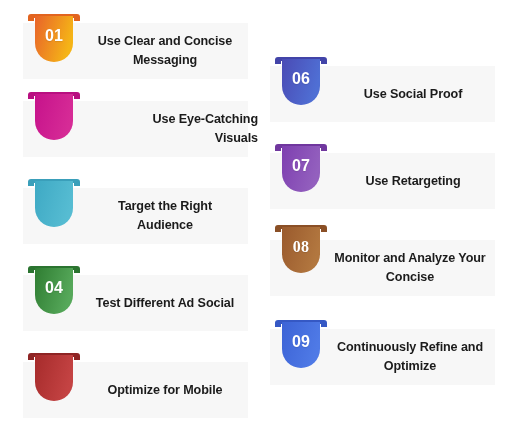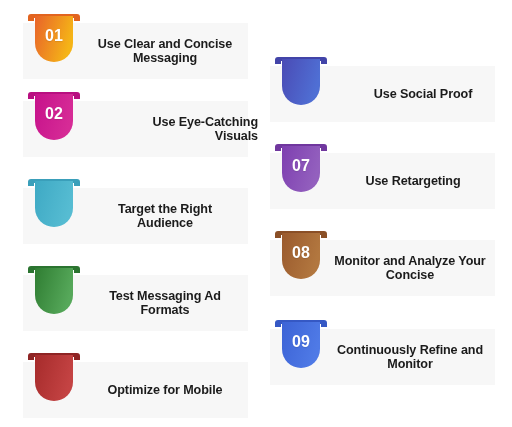--- a/index.html
+++ b/index.html
@@ -39,21 +39,21 @@
     background: #f7f7f7;
     box-sizing: border-box;
   }
 
   .card-label {
     position: absolute;
     box-sizing: border-box;
     color: #1b1b1b;
     font-weight: bold;
     font-size: 12.6px;
-    line-height: 14px;
+    line-height: 19px;
     letter-spacing: -0.1px;
     text-align: center;
     display: flex;
     align-items: center;
     justify-content: center;
   }
 
   
   .badge {
     position: absolute;
@@ -113,21 +113,20 @@
         <svg viewBox="0 0 48 56" xmlns="http://www.w3.org/2000/svg">
           <defs>
             <linearGradient id="g-l1" x1="0" y1="0" x2="1" y2="0.35">
               <stop offset="0%" stop-color="#c6128b"></stop>
               <stop offset="100%" stop-color="#d62b96"></stop>
             </linearGradient>
           </defs>
           <path fill="#b80f80" d="M1,1 h46 a3,3 0 0 1 3,3 v4 h-6 v-3 h-40 v3 h-6 v-4 a3,3 0 0 1 3,-3 z"></path>
           <path fill="url(#g-l1)" d="M5,3 h38 v27 a19,19 0 0 1 -38,0 z"></path>
         </svg>
-        <div class="badge-number">02</div>
       </div>
     </div>
 
     <div class="step" style="top:0;">
       <div class="card" style="left:23px; top:188px; width:225px; height:56px;"></div>
       <div class="card-label" style="left:90px; top:188px; width:150px; height:56px;">Target the Right Audience</div>
       <div class="badge" style="left:30px; top:178px;">
         <svg viewBox="0 0 48 56" xmlns="http://www.w3.org/2000/svg">
           <defs>
             <linearGradient id="g-l2" x1="0" y1="0" x2="1" y2="0.35">
@@ -136,32 +135,33 @@
             </linearGradient>
           </defs>
           <path fill="#3a9fba" d="M1,1 h46 a3,3 0 0 1 3,3 v4 h-6 v-3 h-40 v3 h-6 v-4 a3,3 0 0 1 3,-3 z"></path>
           <path fill="url(#g-l2)" d="M5,3 h38 v27 a19,19 0 0 1 -38,0 z"></path>
         </svg>
       </div>
     </div>
 
     <div class="step" style="top:0;">
       <div class="card" style="left:23px; top:275px; width:225px; height:56px;"></div>
-      <div class="card-label" style="left:90px; top:275px; width:150px; height:56px;">Test Messaging Ad Formats</div>
+      <div class="card-label" style="left:90px; top:275px; width:150px; height:56px;">Test Different Ad Social</div>
       <div class="badge" style="left:30px; top:265px;">
         <svg viewBox="0 0 48 56" xmlns="http://www.w3.org/2000/svg">
           <defs>
             <linearGradient id="g-l3" x1="0" y1="0" x2="1" y2="0.35">
               <stop offset="0%" stop-color="#2f7d32"></stop>
               <stop offset="100%" stop-color="#56a85a"></stop>
             </linearGradient>
           </defs>
           <path fill="#2b7430" d="M1,1 h46 a3,3 0 0 1 3,3 v4 h-6 v-3 h-40 v3 h-6 v-4 a3,3 0 0 1 3,-3 z"></path>
           <path fill="url(#g-l3)" d="M5,3 h38 v27 a19,19 0 0 1 -38,0 z"></path>
         </svg>
+        <div class="badge-number">04</div>
       </div>
     </div>
 
     <div class="step" style="top:0;">
       <div class="card" style="left:23px; top:362px; width:225px; height:56px;"></div>
       <div class="card-label" style="left:90px; top:362px; width:150px; height:56px;">Optimize for Mobile</div>
       <div class="badge" style="left:30px; top:352px;">
         <svg viewBox="0 0 48 56" xmlns="http://www.w3.org/2000/svg">
           <defs>
             <linearGradient id="g-l4" x1="0" y1="0" x2="1" y2="0.35">
@@ -174,32 +174,33 @@
         </svg>
       </div>
     </div>
 
   </div>
 
   <div class="column right">
 
     <div class="step" style="top:0;">
       <div class="card" style="left:14px; top:66px; width:225px; height:56px;"></div>
-      <div class="card-label" style="left:91px; top:66px; width:152px; height:56px;">Use Social Proof</div>
+      <div class="card-label" style="left:81px; top:66px; width:152px; height:56px;">Use Social Proof</div>
       <div class="badge" style="left:21px; top:56px;">
         <svg viewBox="0 0 48 56" xmlns="http://www.w3.org/2000/svg">
           <defs>
             <linearGradient id="g-r0" x1="0" y1="0" x2="1" y2="0.35">
               <stop offset="0%" stop-color="#4a4bb5"></stop>
               <stop offset="100%" stop-color="#4f6fd4"></stop>
             </linearGradient>
           </defs>
           <path fill="#4244a8" d="M1,1 h46 a3,3 0 0 1 3,3 v4 h-6 v-3 h-40 v3 h-6 v-4 a3,3 0 0 1 3,-3 z"></path>
           <path fill="url(#g-r0)" d="M5,3 h38 v27 a19,19 0 0 1 -38,0 z"></path>
         </svg>
+        <div class="badge-number">06</div>
       </div>
     </div>
 
     <div class="step" style="top:0;">
       <div class="card" style="left:14px; top:153px; width:225px; height:56px;"></div>
       <div class="card-label" style="left:81px; top:153px; width:152px; height:56px;">Use Retargeting</div>
       <div class="badge" style="left:21px; top:143px;">
         <svg viewBox="0 0 48 56" xmlns="http://www.w3.org/2000/svg">
           <defs>
             <linearGradient id="g-r1" x1="0" y1="0" x2="1" y2="0.35">
@@ -210,38 +211,38 @@
           <path fill="#70379e" d="M1,1 h46 a3,3 0 0 1 3,3 v4 h-6 v-3 h-40 v3 h-6 v-4 a3,3 0 0 1 3,-3 z"></path>
           <path fill="url(#g-r1)" d="M5,3 h38 v27 a19,19 0 0 1 -38,0 z"></path>
         </svg>
         <div class="badge-number">07</div>
       </div>
     </div>
 
     <div class="step" style="top:0;">
       <div class="card" style="left:14px; top:240px; width:225px; height:56px;"></div>
       <div class="card-label" style="left:75px; top:240px; width:158px; height:56px;">Monitor and Analyze Your Concise</div>
-      <div class="badge" style="left:21px; top:230px;">
+      <div class="badge" style="left:21px; top:224px;font-family:Liberation Serif, serif;">
         <svg viewBox="0 0 48 56" xmlns="http://www.w3.org/2000/svg">
           <defs>
             <linearGradient id="g-r2" x1="0" y1="0" x2="1" y2="0.35">
               <stop offset="0%" stop-color="#9a5a2d"></stop>
               <stop offset="100%" stop-color="#b2773f"></stop>
             </linearGradient>
           </defs>
           <path fill="#8a4f26" d="M1,1 h46 a3,3 0 0 1 3,3 v4 h-6 v-3 h-40 v3 h-6 v-4 a3,3 0 0 1 3,-3 z"></path>
           <path fill="url(#g-r2)" d="M5,3 h38 v27 a19,19 0 0 1 -38,0 z"></path>
         </svg>
         <div class="badge-number">08</div>
       </div>
     </div>
 
     <div class="step" style="top:0;">
       <div class="card" style="left:14px; top:329px; width:225px; height:56px;"></div>
-      <div class="card-label" style="left:75px; top:329px; width:158px; height:56px;">Continuously Refine and Monitor</div>
+      <div class="card-label" style="left:75px; top:329px; width:158px; height:56px;">Continuously Refine and Optimize</div>
       <div class="badge" style="left:21px; top:319px;">
         <svg viewBox="0 0 48 56" xmlns="http://www.w3.org/2000/svg">
           <defs>
             <linearGradient id="g-r3" x1="0" y1="0" x2="1" y2="0.35">
               <stop offset="0%" stop-color="#3c63d6"></stop>
               <stop offset="100%" stop-color="#4f7ae6"></stop>
             </linearGradient>
           </defs>
           <path fill="#3558c4" d="M1,1 h46 a3,3 0 0 1 3,3 v4 h-6 v-3 h-40 v3 h-6 v-4 a3,3 0 0 1 3,-3 z"></path>
           <path fill="url(#g-r3)" d="M5,3 h38 v27 a19,19 0 0 1 -38,0 z"></path>

